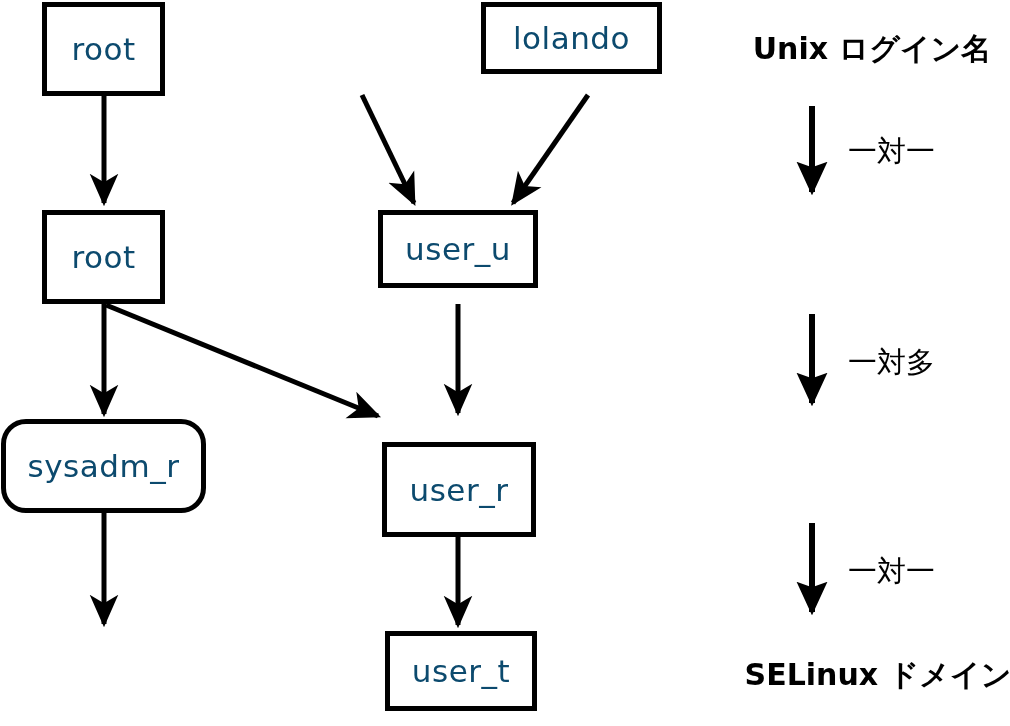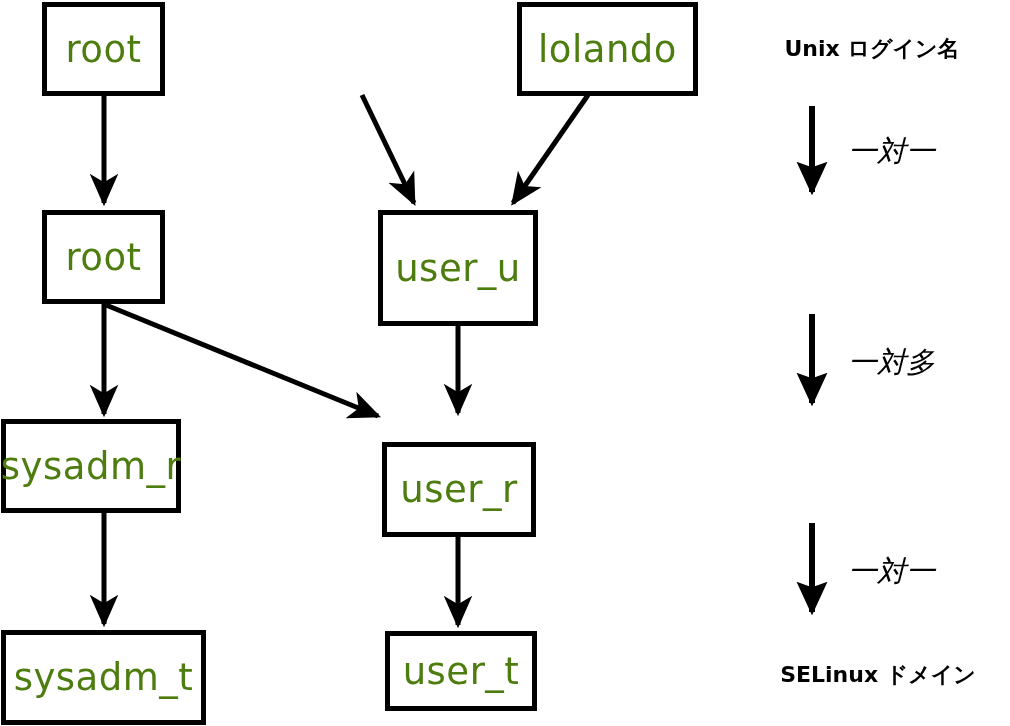--- a/index.html
+++ b/index.html
@@ -33,47 +33,46 @@
     fill: none;
   }
   .node {
     position: absolute;
     box-sizing: border-box;
     border: 5px solid #000000;
     background: #ffffff;
     display: flex;
     align-items: center;
     justify-content: center;
-    font-size: 37px;
-    color: #4d7c0f;
+    font-size: 31px;
+    color: #0c4a6e;
     letter-spacing: 0.5px;
   }
   .legend-level {
     position: absolute;
     transform: translate(-50%, -50%);
     font-weight: bold;
-    font-size: 22px;
+    font-size: 30px;
     color: #000000;
     white-space: nowrap;
   }
   .legend-rel {
     position: absolute;
     transform: translate(0, -50%);
     font-size: 29px;
     color: #000000;
     white-space: nowrap;
-    font-style: italic;
   }
   
   #n-unix-root    { left: 42px;  top: 2px;   width: 123px; height: 94px; }
   #n-unix-hertzog { left: 267px; top: 2px;   width: 186px; height: 94px; }
-  #n-unix-lolando { left: 517px; top: 2px;   width: 181px; height: 94px; }
+  #n-unix-lolando { left: 481px; top: 2px;   width: 181px; height: 72px; }
   #n-seuser-root  { left: 42px;  top: 210px; width: 123px; height: 94px; }
-  #n-seuser-useru { left: 378px; top: 210px; width: 160px; height: 116px; }
-  #n-role-sysadmr { left: 1px;   top: 419px; width: 180px; height: 94px; }
+  #n-seuser-useru { left: 378px; top: 210px; width: 160px; height: 78px; }
+  #n-role-sysadmr { left: 1px;   top: 419px; width: 205px; height: 94px; border-radius: 25px; }
   #n-role-userr   { left: 382px; top: 442px; width: 154px; height: 95px; }
   #n-dom-sysadmt  { left: 1px;   top: 630px; width: 205px; height: 95px; }
   #n-dom-usert    { left: 385px; top: 631px; width: 152px; height: 80px; }
 
   #l-unix-login   { left: 872px; top: 49px; }
   #l-se-user      { left: 878px; top: 255px; }
   #l-se-role      { left: 865px; top: 467px; }
   #l-se-domain    { left: 878px; top: 675px; text-align: center; }
   #r-one-to-one-1 { left: 848px; top: 152px; }
   #r-one-to-many  { left: 848px; top: 363px; }
@@ -107,21 +106,20 @@
     <line class="legend-edge" x1="812" y1="314" x2="812" y2="403" marker-end="url(#ah2)"></line>
     <line class="legend-edge" x1="812" y1="523" x2="812" y2="612" marker-end="url(#ah2)"></line>
   </svg>
 
   <div class="node" id="n-unix-root">root</div>
   <div class="node" id="n-unix-lolando">lolando</div>
   <div class="node" id="n-seuser-root">root</div>
   <div class="node" id="n-seuser-useru">user_u</div>
   <div class="node" id="n-role-sysadmr">sysadm_r</div>
   <div class="node" id="n-role-userr">user_r</div>
-  <div class="node" id="n-dom-sysadmt">sysadm_t</div>
   <div class="node" id="n-dom-usert">user_t</div>
 
   <div class="legend-level" id="l-unix-login">Unix ログイン名</div>
   <div class="legend-rel" id="r-one-to-one-1">一対一</div>
   <div class="legend-rel" id="r-one-to-many">一対多</div>
   <div class="legend-rel" id="r-one-to-one-2">一対一</div>
   <div class="legend-level" id="l-se-domain">SELinux ドメイン</div>
 
 </div>
 

